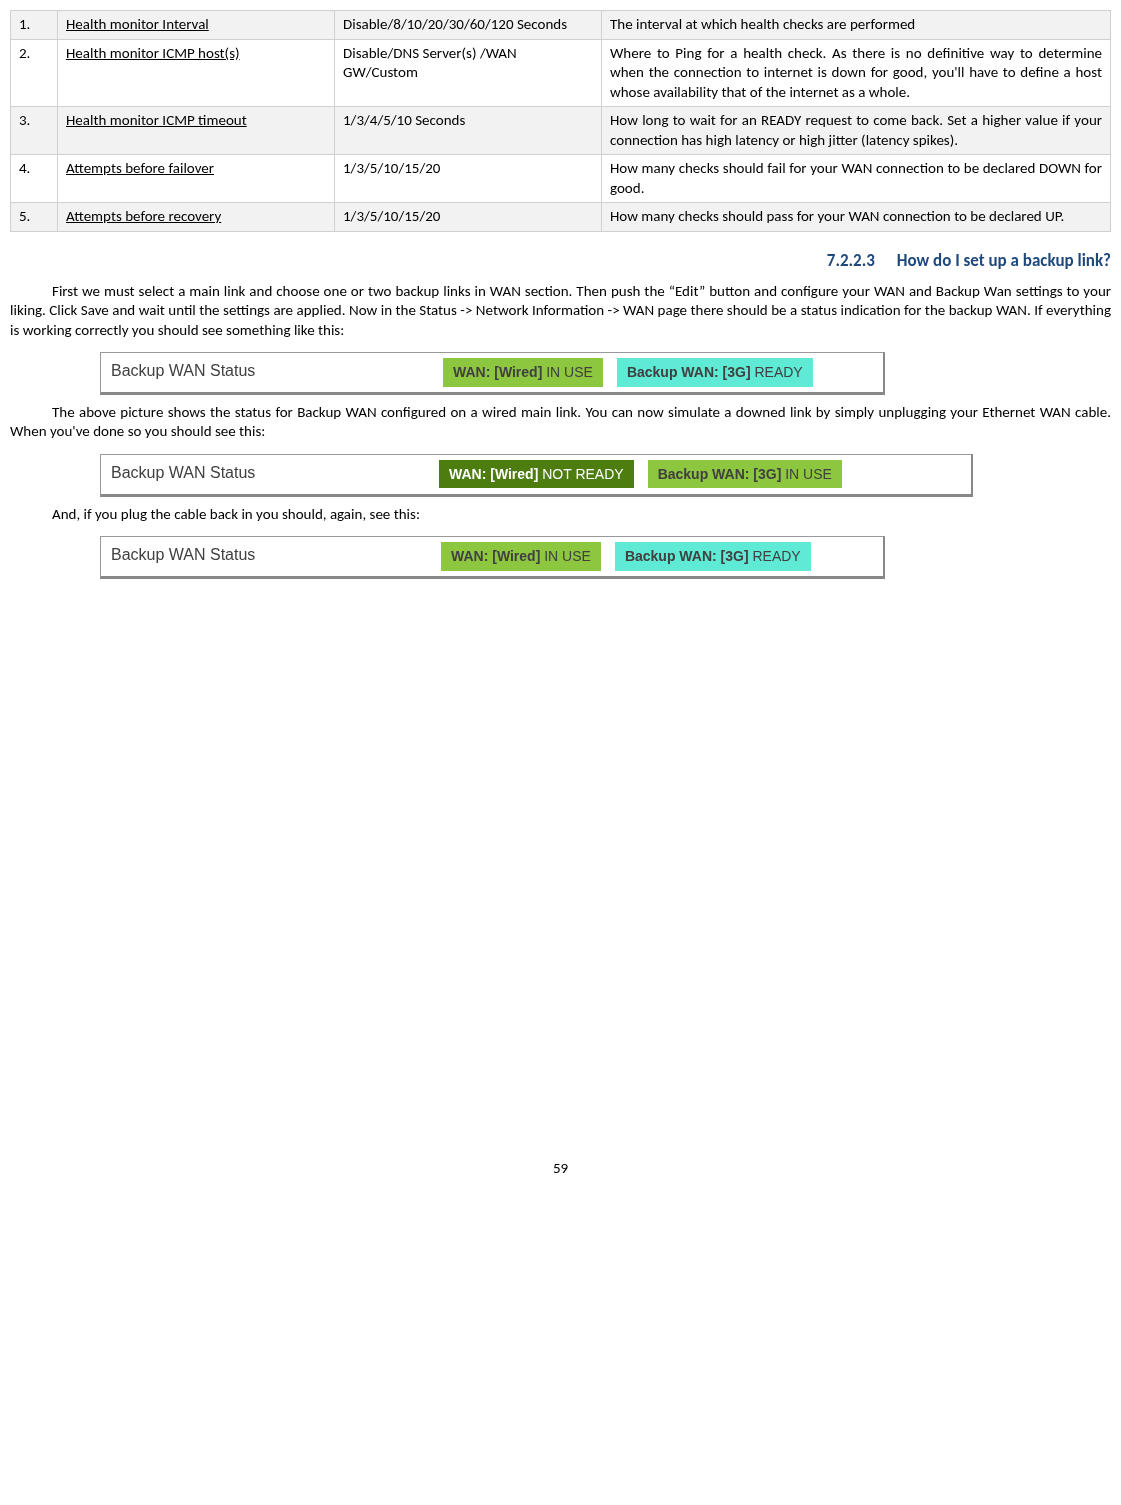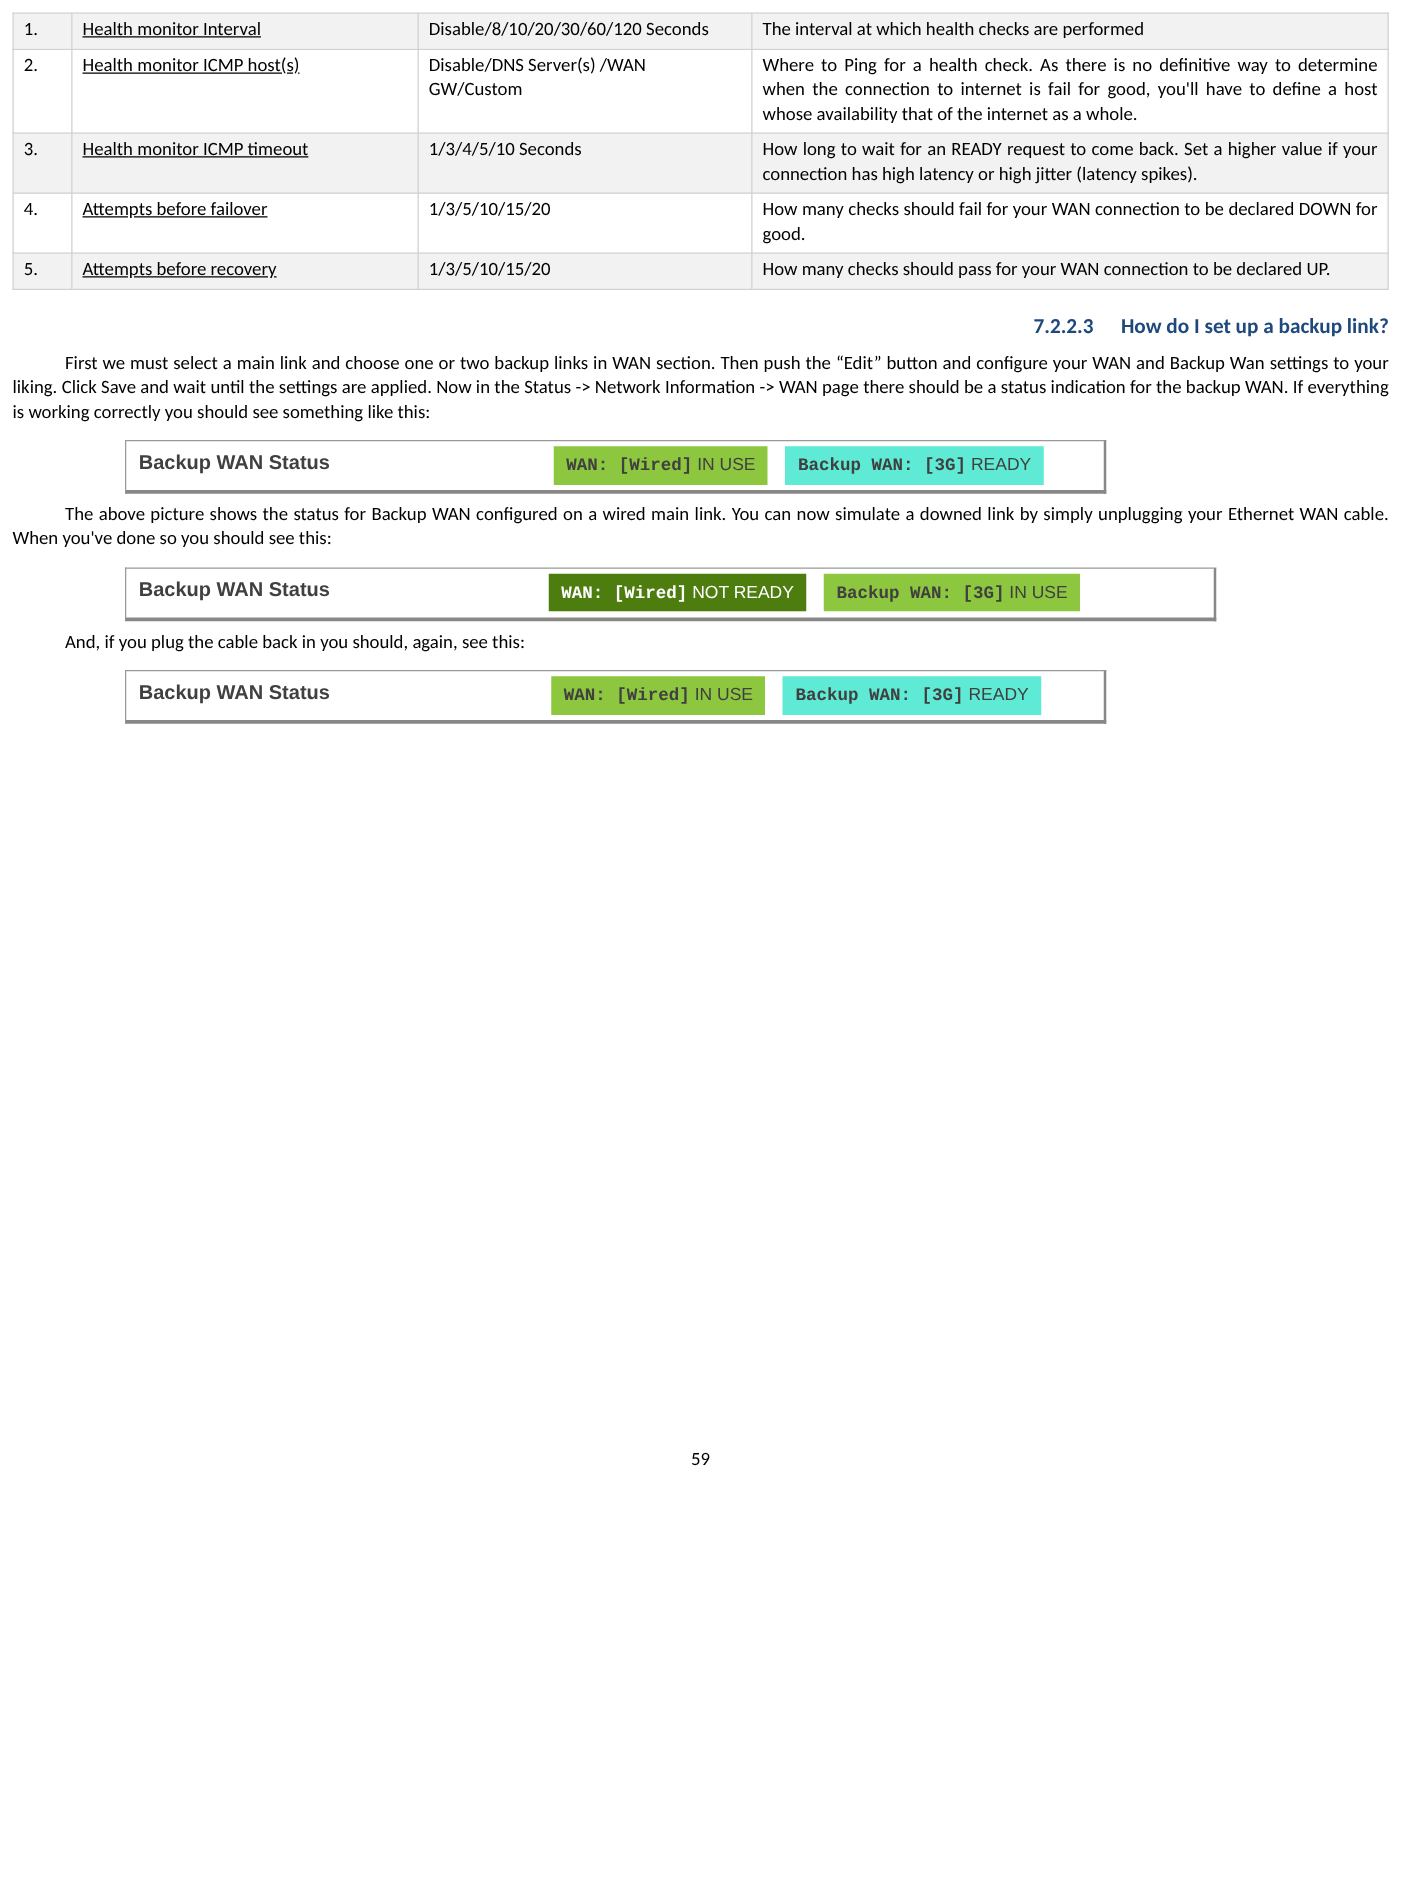--- a/index.html
+++ b/index.html
@@ -69,34 +69,34 @@
     border-bottom: 3px solid #888;
     background: #fff;
     display: inline-block;
   }
   .ss-row {
     display: flex;
     align-items: center;
   }
   .ss-title {
     font-family: Verdana, Arial, sans-serif;
-    font-weight: bold;
+    font-weight: normal;
     color: #404040;
     font-size: 16px;
     padding: 8px 12px 10px 10px;
     flex: 0 0 auto;
   }
   .pill {
     font-family: Verdana, Arial, sans-serif;
     font-size: 14px;
     padding: 5px 10px;
     white-space: nowrap;
     display: inline-block;
   }
-  .pill .lbl { font-weight: bold; font-family: Liberation Mono, monospace; }
+  .pill .lbl { font-weight: bold; }
   .pill .state { font-weight: normal; }
   .green  { background: #8dc63f; color: #404040; }
   .yellow { background: #5eead4; color: #404040; }
   .red    { background: #4d7c0f; color: #fff; }
   .red .state { color: #fff; }
 
   .ss-box.v1 { width: 782px; }
   .ss-box.v1 .ss-title { width: 218px; }
   .ss-box.v1 .sp { width: 102px; }
 
@@ -124,21 +124,21 @@
       <tr>
     <td class="num">1.</td>
     <td class="name">Health monitor Interval</td>
     <td class="opts">Disable/8/10/20/30/60/120 Seconds</td>
     <td class="desc">The interval at which health checks are performed</td>
   </tr>
   <tr>
     <td class="num">2.</td>
     <td class="name">Health monitor ICMP host(s)</td>
     <td class="opts">Disable/DNS Server(s) /WAN GW/Custom</td>
-    <td class="desc">Where to Ping for a health check. As there is no definitive way to determine when the connection to internet is fail for good, you'll have to define a host whose availability that of the internet as a whole.</td>
+    <td class="desc">Where to Ping for a health check. As there is no definitive way to determine when the connection to internet is down for good, you'll have to define a host whose availability that of the internet as a whole.</td>
   </tr>
   <tr>
     <td class="num">3.</td>
     <td class="name">Health monitor ICMP timeout</td>
     <td class="opts">1/3/4/5/10 Seconds</td>
     <td class="desc">How long to wait for an READY request to come back. Set a higher value if your connection has high latency or high jitter (latency spikes).</td>
   </tr>
   <tr>
     <td class="num">4.</td>
     <td class="name">Attempts before failover</td>

